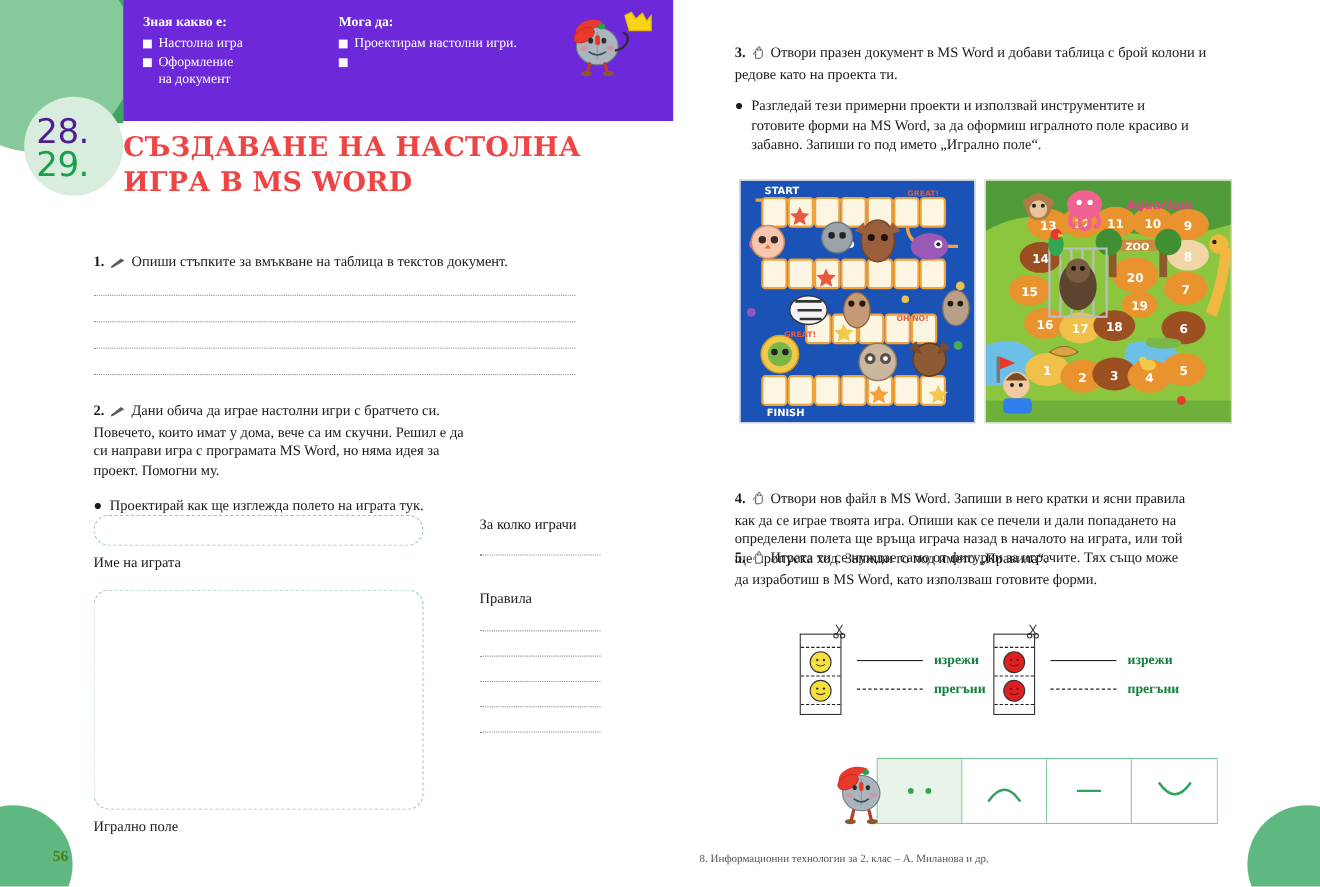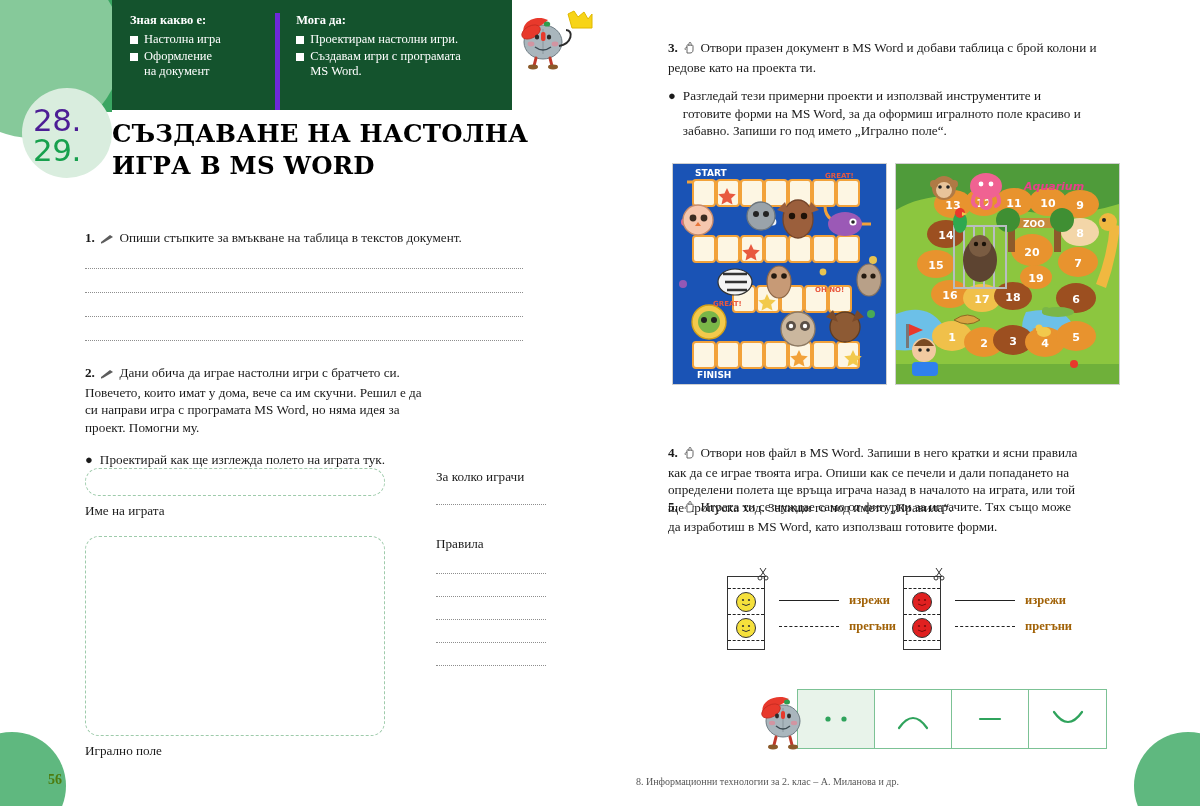--- a/index.html
+++ b/index.html
@@ -43,22 +43,22 @@
   }
   .deco-corner-br {
     position: absolute; right: -42px; bottom: -34px;
     width: 108px; height: 108px; border-radius: 50%;
     background: #5fb87f; z-index: 2;
   }
 
   
   .banner {
     position: absolute; left: 112px; top: 0;
-    width: 400px; height: 110px;
-    background: #14532d; z-index: 4;
+    width: 500px; height: 110px;
+    background: #6d28d9; z-index: 4;
     display: flex; padding: 13px 0 0 0;
   }
   .banner-col { padding: 0 14px 0 18px; position: relative; }
   .banner-col.first { width: 175px; }
   .banner-col.second { width: 255px; border-left: 5px solid #6d28d9; padding-left: 16px; }
   .banner-head {
     color: #fff; font-size: 12.5px; font-weight: bold;
     font-family: "Liberation Serif", serif; margin-bottom: 4px;
   }
   .banner-item {
@@ -72,21 +72,21 @@
   }
   .banner-item .txt { display: block; }
 
   
   .mascot { position: absolute; z-index: 9; }
   .mascot svg { display: block; }
 
   
   .title {
     position: absolute; left: 112px; top: 118px; width: 470px;
-    z-index: 5; color: #000000;
+    z-index: 5; color: #ef4444;
     font-family: "DejaVu Serif", serif; font-weight: bold;
     font-size: 24.5px; line-height: 32px; letter-spacing: 0.2px;
   }
 
   
   .para {
     font-family: "Liberation Serif", serif;
     font-size: 13.2px; line-height: 17.5px; color: #1a1a1a;
   }
   .para b { font-weight: bold; }
@@ -124,21 +124,21 @@
   }
   .token {
     position: absolute; left: 50%; transform: translateX(-50%);
     width: 20px; height: 20px; border-radius: 50%;
     border: 1.1px solid #333;
   }
   .legend-lines { display: flex; flex-direction: column; gap: 11px; }
   .legend-line { display: flex; align-items: center; gap: 10px; }
   .solid-rule { width: 60px; border-top: 1.6px solid #222; }
   .dash-rule  { width: 60px; border-top: 1.6px dashed #222; }
-  .legend-label { font-size: 12.5px; font-family: "Liberation Serif", serif; font-weight: bold; color:#a16207;text-align:right; }
+  .legend-label { font-size: 12.5px; font-family: "Liberation Serif", serif; font-weight: bold; color:#15803d;text-align:right; }
 
   
   .faces {
     position: absolute; display: flex; border: 1.2px solid #7cc295;
   }
   .face-cell {
     width: 77px; height: 58px; border-right: 1.2px solid #7cc295;
     display: flex; align-items: center; justify-content: center; background:#fff;
   }
   .face-cell:last-child { border-right: none; }
@@ -183,22 +183,20 @@
       </div>
     </div>
     <div class="banner-col second">
       <div class="banner-head">Мога да:</div>
       <div class="banner-item">
         <span class="chk"></span>
         <span class="txt">Проектирам настолни игри.</span>
       </div>
       <div class="banner-item">
         <span class="chk"></span>
-        <span class="txt" style="white-space:pre-line">Създавам игри с програмата
-MS Word.</span>
       </div>
     </div>
   </div>
 
   <div class="mascot" style="left:512px; top:8px;">
     <svg width="88" height="62" viewBox="0 0 88 62">
       <path d="M56 6 L62 3 L66 9 L72 4 L76 11 L80 6 L80 20 L60 20 Z" fill="#f7d417" stroke="#e0b800" stroke-width="1"></path>
       <ellipse cx="31" cy="34" rx="19" ry="17" fill="#a9b6bd" stroke="#6d7b83" stroke-width="1"></ellipse>
       <path d="M12 26 C8 14, 24 6, 36 12 C30 18, 20 22, 12 26 Z" fill="#e8392c"></path>
       <ellipse cx="19" cy="24" rx="10" ry="6" transform="rotate(-28 19 24)" fill="#e8392c" stroke="#c42b20" stroke-width="0.8"></ellipse>

